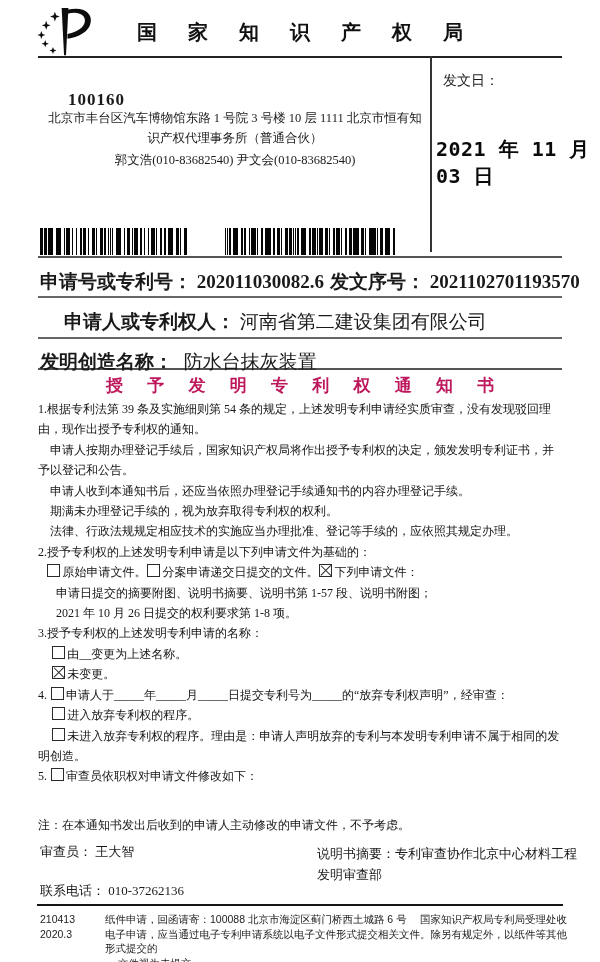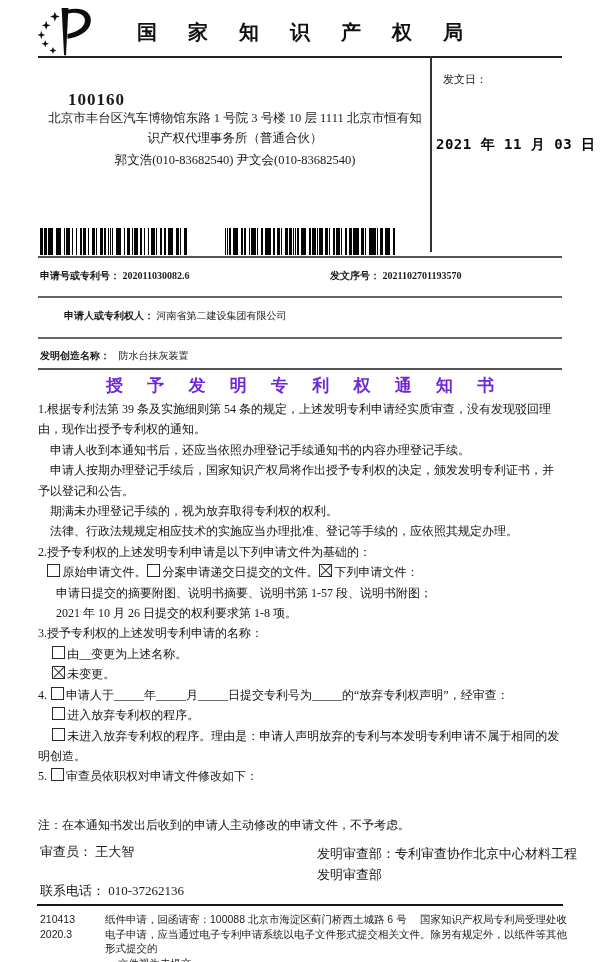--- a/index.html
+++ b/index.html
@@ -5,46 +5,46 @@
   html,body{margin:0;padding:0;}
   body{width:600px;height:962px;background:#ffffff;position:relative;overflow:hidden;
        font-family:"Liberation Serif","DejaVu Serif",serif;color:#1a1a1a;}
   .abs{position:absolute;}
   
   .hdr-title{left:0;top:19px;width:600px;text-align:center;font-size:20px;font-weight:bold;
              letter-spacing:13px;text-indent:13px;color:#111;}
   .hdr-rule{left:38px;top:56px;width:524px;height:2px;background:#222;}
   .vline{left:430px;top:56px;width:2px;height:196px;background:#333;}
   
-  .dispatch-label{left:443px;top:72px;font-size:11px;}
-  .dispatch-date{left:436px;top:136px;font-size:14px;font-weight:bold;
+  .dispatch-label{left:443px;top:72px;font-size:14px;}
+  .dispatch-date{left:436px;top:136px;font-size:20px;font-weight:bold;
                  font-family:"DejaVu Sans Mono",monospace;letter-spacing:0.5px;color:#0a0a0a;}
   
   .postcode{left:68px;top:82px;font-size:17px;font-weight:bold;letter-spacing:1px;margin-top:8px;}
   .addr{left:40px;width:390px;text-align:center;font-size:12.5px;line-height:20px;}
   .addr1{top:108px;} .addr2{top:128px;} .addr3{top:150px;}
   
   .barcode{top:228px;height:27px;background-color:#fff;
     background-image:
       repeating-linear-gradient(90deg,#050505 0 1.5px,transparent 1.5px 4px,#050505 4px 6.5px,transparent 6.5px 8px,#050505 8px 9px,transparent 9px 12px),
       repeating-linear-gradient(90deg,transparent 0 2px,#050505 2px 3px,transparent 3px 9px,#050505 9px 12.5px,transparent 12.5px 17px);}
   .bc1{left:40px;width:147px;} .bc2{left:225px;width:172px;}
   .rule-a{left:38px;top:256px;width:524px;height:2px;background:#555;}
   .rule-b{left:38px;top:296px;width:524px;height:1.5px;background:#666;}
   .rule-c{left:38px;top:337px;width:524px;height:1.5px;background:#666;}
   .rule-d{left:38px;top:368px;width:524px;height:1.5px;background:#555;}
   
-  .inforow{font-size:10px;}
+  .inforow{font-size:19px;}
   .lbl{font-weight:bold;}
   .val-b{font-weight:bold;font-family:"Liberation Serif",serif;}
   .r1a{left:40px;top:269px;} .r1b{left:330px;top:269px;}
   .r2{left:40px;top:309px;padding-left:24px;} .r3{left:40px;top:349px;}
   
   .notice-title{left:0;top:374px;width:600px;text-align:center;font-size:17px;font-weight:bold;
-                letter-spacing:10px;text-indent:10px;color:#6d28d9;}
+                letter-spacing:10px;text-indent:10px;color:#be185d;}
   
   .notice-body{left:38px;top:399px;width:527px;font-size:12px;line-height:20.4px;color:#151515;}
   .bline{white-space:normal;}
   .cb{display:inline-block;width:11px;height:11px;border:1.3px solid #2a2a2a;
       margin:0 2px -1px 1px;position:relative;background:#fff;}
   .cb.chk::before,.cb.chk::after{content:'';position:absolute;left:-1.2px;top:4.7px;width:13.5px;height:1.3px;background:#2a2a2a;}
   .cb.chk::before{transform:rotate(45deg);} .cb.chk::after{transform:rotate(-45deg);}
   
   .sign{font-size:13px;}
   .examiner{left:40px;top:843px;}
@@ -116,22 +116,22 @@
   <span>河南省第二建设集团有限公司</span>
 </div>
 <div class="abs inforow r3">
   <span class="lbl">发明创造名称：</span>
   <span style="margin-left:6px;">防水台抹灰装置</span>
 </div>
 
 <div class="abs notice-title">授 予 发 明 专 利 权 通 知 书</div>
 <div class="abs notice-body">
     <div class="bline" style="text-indent: 0em;">1.根据专利法第 39 条及实施细则第 54 条的规定，上述发明专利申请经实质审查，没有发现驳回理由，现作出授予专利权的通知。</div>
+    <div class="bline" style="text-indent: 1em;">申请人按期办理登记手续后，国家知识产权局将作出授予专利权的决定，颁发发明专利证书，并予以登记和公告。</div>
     <div class="bline" style="text-indent: 1em;">申请人收到本通知书后，还应当依照办理登记手续通知书的内容办理登记手续。</div>
-    <div class="bline" style="text-indent: 1em;">申请人按期办理登记手续后，国家知识产权局将作出授予专利权的决定，颁发发明专利证书，并予以登记和公告。</div>
     <div class="bline" style="text-indent: 1em;">期满未办理登记手续的，视为放弃取得专利权的权利。</div>
     <div class="bline" style="text-indent: 1em;">法律、行政法规规定相应技术的实施应当办理批准、登记等手续的，应依照其规定办理。</div>
     <div class="bline" style="text-indent: 0em;">2.授予专利权的上述发明专利申请是以下列申请文件为基础的：</div>
     <div class="bline" style="text-indent: 0.7em;"><span class="cb"></span>原始申请文件。<span class="cb"></span>分案申请递交日提交的文件。<span class="cb chk"></span>下列申请文件：</div>
     <div class="bline" style="text-indent: 1.5em;">申请日提交的摘要附图、说明书摘要、说明书第 1-57 段、说明书附图；</div>
     <div class="bline" style="text-indent: 1.5em;">2021 年 10 月 26 日提交的权利要求第 1-8 项。</div>
     <div class="bline" style="text-indent: 0em;">3.授予专利权的上述发明专利申请的名称：</div>
     <div class="bline" style="text-indent: 1.1em;"><span class="cb"></span>由__变更为上述名称。</div>
     <div class="bline" style="text-indent: 1.1em;"><span class="cb chk"></span>未变更。</div>
     <div class="bline" style="text-indent: 0em;">4. <span class="cb"></span>申请人于_____年_____月_____日提交专利号为_____的“放弃专利权声明”，经审查：</div>
@@ -139,21 +139,21 @@
     <div class="bline" style="text-indent: 1.1em;"><span class="cb"></span>未进入放弃专利权的程序。理由是：申请人声明放弃的专利与本发明专利申请不属于相同的发明创造。</div>
     <div class="bline" style="text-indent: 0em;">5. <span class="cb"></span>审查员依职权对申请文件修改如下：</div>
     <div class="bline" style="text-indent: 0em; margin-top: 28px;">注：在本通知书发出后收到的申请人主动修改的申请文件，不予考虑。</div>
   </div>
 
 <div class="abs sign examiner">
   <span>审查员：</span>
   <span>王大智</span>
 </div>
 <div class="abs sign dept">
-  <span>发明审查部：</span><span>专利审查协作北京中心材料工程</span><br>
+  <span>说明书摘要：</span><span>专利审查协作北京中心材料工程</span><br>
   <span>发明审查部</span>
 </div>
 <div class="abs sign phone">
   <span>联系电话：</span>
   <span>010-37262136</span>
 </div>
 
 <div class="abs btm-rule"></div>
 <div class="abs footer f-codes">
   <div>210413</div>

